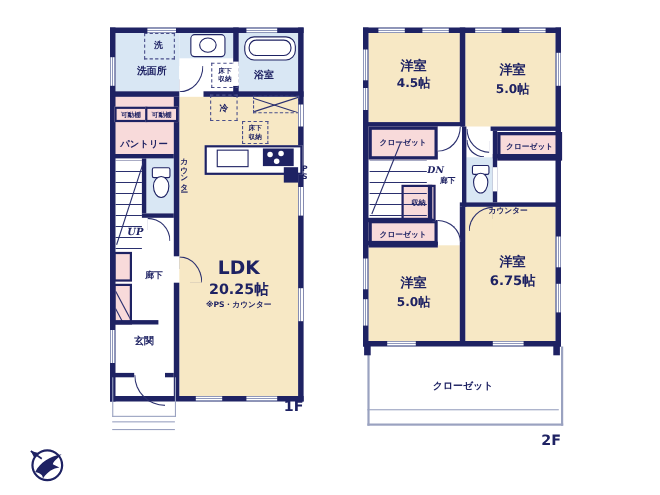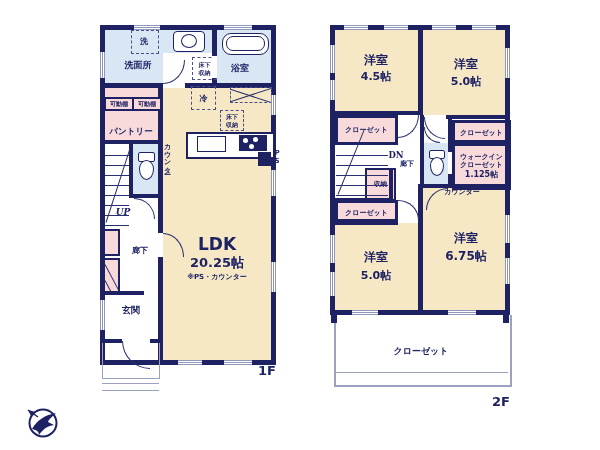--- a/index.html
+++ b/index.html
@@ -158,24 +158,20 @@
 
     <div class="box pink" style="left:335px;top:115px;width:57px;height:24px;border-width:3px;">
       <span style="font-size:7px;font-weight:bold;">クローゼット</span>
     </div>
     <div class="box pink" style="left:452px;top:120px;width:53px;height:20px;border-width:3px;">
       <span style="font-size:7px;font-weight:bold;">クローゼット</span>
     </div>
     <div class="box pink" style="left:335px;top:200px;width:57px;height:19px;border-width:3px;">
       <span style="font-size:7px;font-weight:bold;">クローゼット</span>
     </div>
-    <div class="box pink" style="left:452px;top:143px;width:53px;height:41px;border-width:3px;flex-direction:column;">
-      <span class="wrap" style="font-size:7px;font-weight:bold;width:46px;">ウォークインクローゼット</span>
-      <span style="font-size:8px;font-weight:bold;">1.125帖</span>
-    </div>
     <div class="box pink" style="left:365px;top:168px;width:27px;height:29px;">
       <span style="font-size:6.5px;font-weight:bold;">収納</span>
     </div>
 
     <div class="w" style="left:330px;top:25px;width:180px;height:5px;"></div>
     <div class="w" style="left:330px;top:25px;width:5px;height:290px;"></div>
     <div class="w" style="left:505px;top:25px;width:5px;height:290px;"></div>
     <div class="w" style="left:330px;top:310px;width:180px;height:5px;"></div>
 
     <div class="w" style="left:418px;top:25px;width:5px;height:90px;"></div>
@@ -219,21 +215,21 @@
 
     <div class="abs" style="left:334px;top:315px;width:174px;height:70px;border:2px solid #9aa2c0;border-top:none;"></div>
     <div class="grayline" style="left:334px;top:372px;width:174px;height:1px;"></div>
     <div class="w" style="left:331px;top:313px;width:6px;height:10px;"></div>
     <div class="w" style="left:503px;top:313px;width:6px;height:10px;"></div>
 
     <div class="lbl" style="left:376px;top:60px;font-size:12px;">洋室</div>
     <div class="lbl" style="left:376px;top:76px;font-size:11px;">4.5帖</div>
     <div class="lbl" style="left:466px;top:64px;font-size:12px;">洋室</div>
     <div class="lbl" style="left:466px;top:81px;font-size:11px;">5.0帖</div>
-    <div class="lbl" style="left:396px;top:155px;font-size:8.5px;font-family:'DejaVu Serif',serif;">DN</div>
+    <div class="lbl" style="left:396px;top:155px;font-size:8.5px;font-style:italic;font-family:'DejaVu Serif',serif;">DN</div>
     <div class="lbl" style="left:407px;top:164px;font-size:7px;">廊下</div>
     <div class="lbl" style="left:462px;top:192px;font-size:7px;">カウンター</div>
     <div class="lbl" style="left:466px;top:238px;font-size:12px;">洋室</div>
     <div class="lbl" style="left:466px;top:256px;font-size:12px;">6.75帖</div>
     <div class="lbl" style="left:376px;top:257px;font-size:12px;">洋室</div>
     <div class="lbl" style="left:376px;top:275px;font-size:11px;">5.0帖</div>
     <div class="lbl" style="left:421px;top:351px;font-size:9px;">クローゼット</div>
     <div class="lbl" style="left:501px;top:401px;font-size:13px;text-align:center;">2F</div>
   </div>
 

